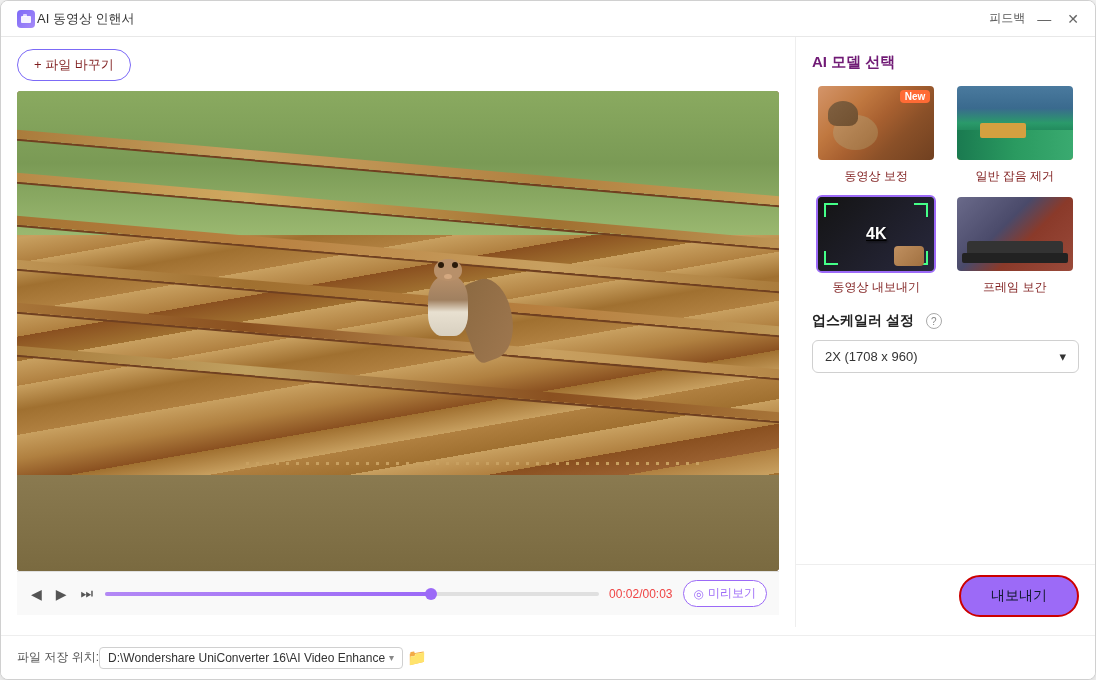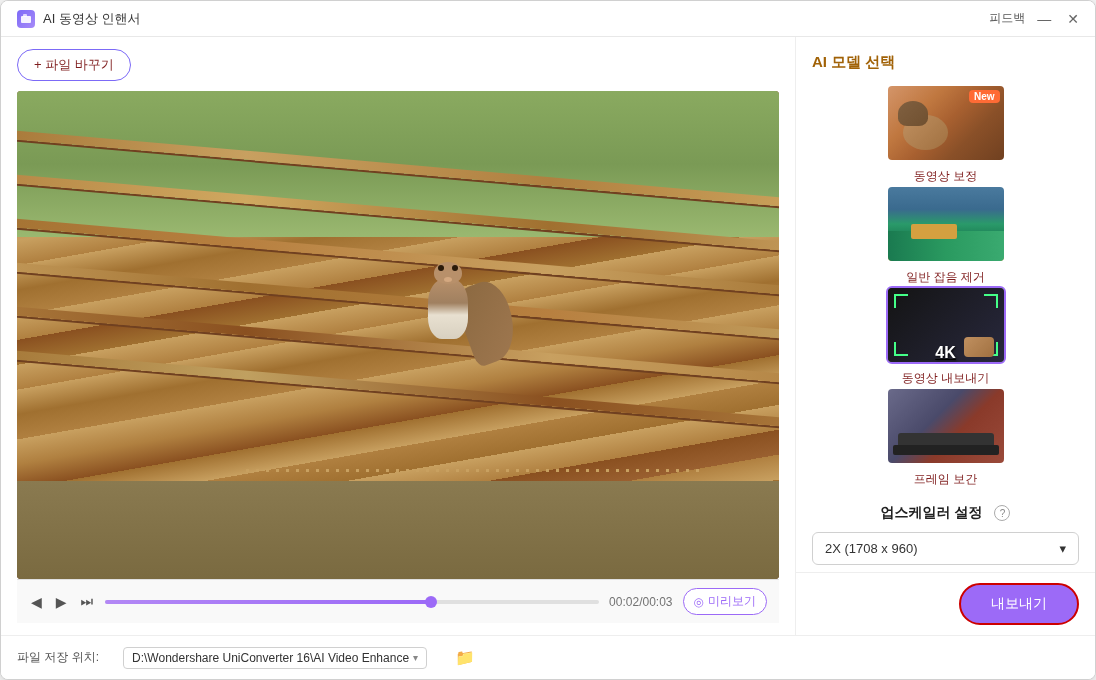--- a/index.html
+++ b/index.html
@@ -30,21 +30,21 @@
       justify-content: space-between;
       padding: 8px 16px;
       background: #ffffff;
       border-bottom: 1px solid #e8e8e8;
       height: 36px;
       flex-shrink: 0;
     }
     .title-bar-left {
       display: flex;
       align-items: center;
-      gap: 8px;
+      gap: 2px;
     }
     .app-icon {
       width: 18px;
       height: 18px;
       background: linear-gradient(135deg, #7c6af7, #a78bf8);
       border-radius: 4px;
       display: flex;
       align-items: center;
       justify-content: center;
       color: white;
@@ -156,45 +156,46 @@
       width: 12px;
       height: 12px;
       background: #9c6af7;
       border-radius: 50%;
       top: 50%;
       transform: translateY(-50%);
       left: calc(66% - 6px);
     }
     .time-display {
       font-size: 12px;
-      color: #737373;
+      color: #ef4444;
       white-space: nowrap;
     }
     .preview-btn {
       display: flex;
       align-items: center;
       gap: 4px;
       padding: 4px 10px;
       border: 1px solid #9c6af7;
       border-radius: 14px;
       background: white;
       color: #9c6af7;
       font-size: 12px;
       cursor: pointer;
       white-space: nowrap;
     }
     
     .file-save-row {
       display: flex;
       align-items: center;
-      gap: 24px;
+      gap: 0;
       padding: 10px 16px;
       background: #ffffff;
       border-top: 1px solid #eeeeee;
       flex-shrink: 0;
+      margin-top: 8px;
     }
     .file-save-label {
       font-size: 12px;
       color: #555;
       white-space: nowrap;
     }
     .file-path-dropdown {
       display: flex;
       align-items: center;
       gap: 4px;
@@ -213,26 +214,27 @@
     }
     .folder-icon-btn {
       cursor: pointer;
       color: #888;
       font-size: 16px;
       padding: 2px 4px;
     }
     .section-title {
       font-size: 15px;
       font-weight: 600;
-      color: #a16207;
+      color: #701a75;
       margin-bottom: 12px;
     }
     .models-grid {
       display: grid;
-      grid-template-columns: 1fr;
+      grid-template-columns: 1fr 1fr;
+      gap: 10px;
     }
     .model-card {
       display: flex;
       flex-direction: column;
       align-items: center;
       gap: 6px;
       cursor: pointer;
     }
     .model-thumb {
       width: 120px;
@@ -289,21 +291,20 @@
     
     .settings-section {
       display: flex;
       flex-direction: column;
       gap: 10px;
     }
     .settings-title-row {
       display: flex;
       align-items: center;
       gap: 12px;
-      justify-content: center;
     }
     .settings-title {
       font-size: 14px;
       font-weight: 600;
       color: #222;
     }
     .help-icon {
       width: 16px;
       height: 16px;
       border-radius: 50%;
@@ -332,42 +333,42 @@
       margin-top: auto;
       display: flex;
       justify-content: flex-end;
       padding: 10px 16px;
       border-top: 1px solid #eeeeee;
       flex-shrink: 0;
     }
     .export-btn {
       padding: 10px 30px;
       background: #9c6af7;
-      color: #ffffff;
+      color: #0f172a;
       border: 2px solid #cc0000;
       border-radius: 22px;
       font-size: 14px;
       cursor: pointer;
       font-family: inherit;
       font-weight: 500;
     }
     
     .fourk-badge {
       color: #ffffff;
       font-size: 16px;
       font-weight: bold;
       text-shadow: 1px 1px 2px rgba(0,0,0,0.8);
       z-index: 2;
     }
     .upscale-overlay {
       position: absolute;
       top: 0; left: 0; right: 0; bottom: 0;
       background: linear-gradient(135deg, rgba(20,20,20,0.9), rgba(50,50,80,0.7));
       display: flex;
-      align-items: flex-end;
+      align-items: center;
       justify-content: center;
       text-decoration: underline;
     }
     
     .bracket-tl, .bracket-tr, .bracket-bl, .bracket-br {
       position: absolute;
       width: 14px;
       height: 14px;
     }
     .bracket-tl { top: 6px; left: 6px; border-top: 2px solid #44ff88; border-left: 2px solid #44ff88; }

